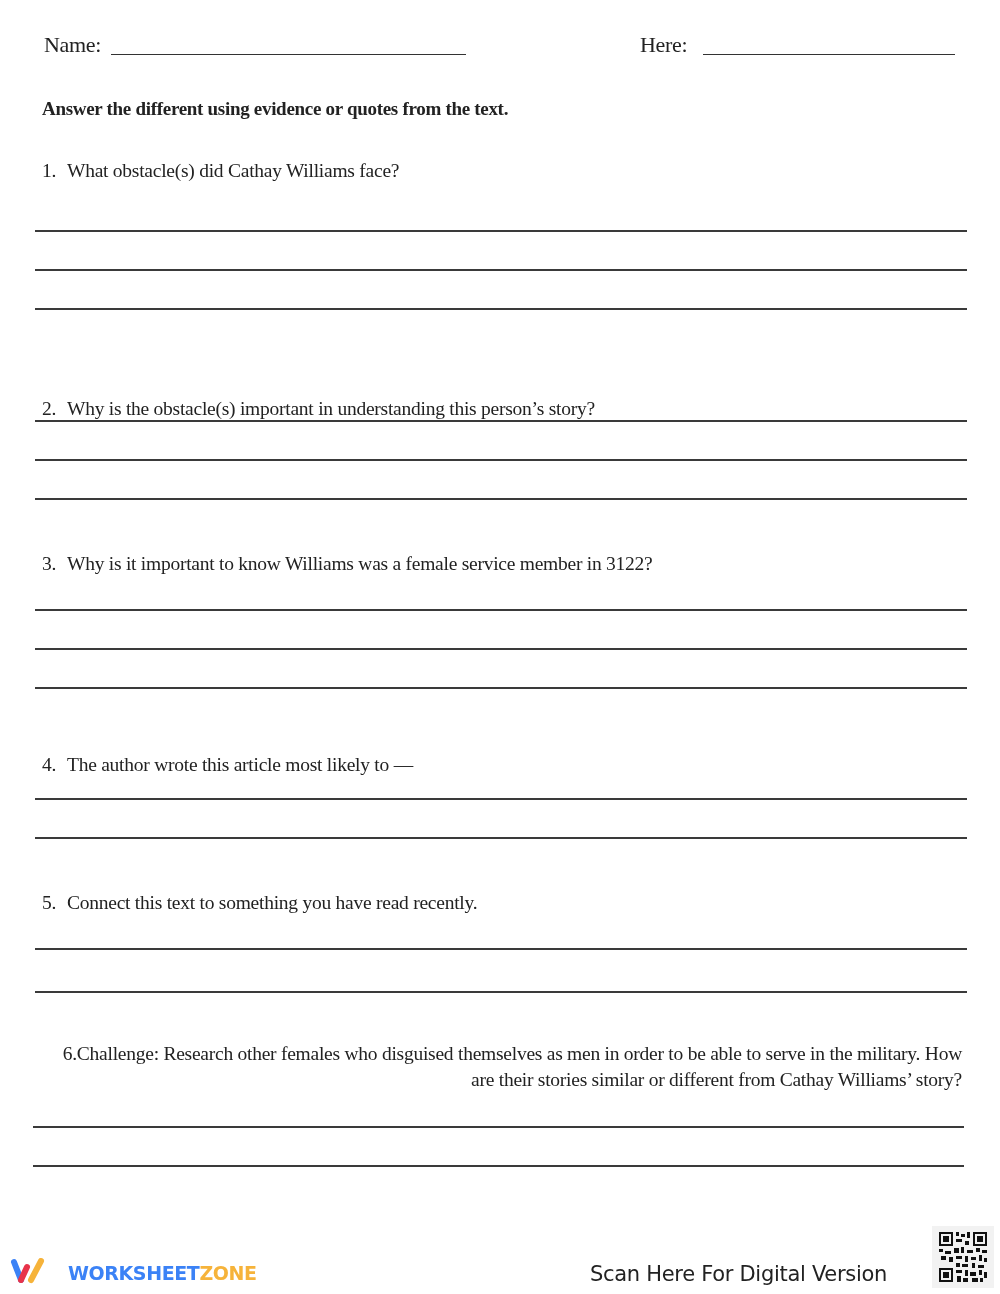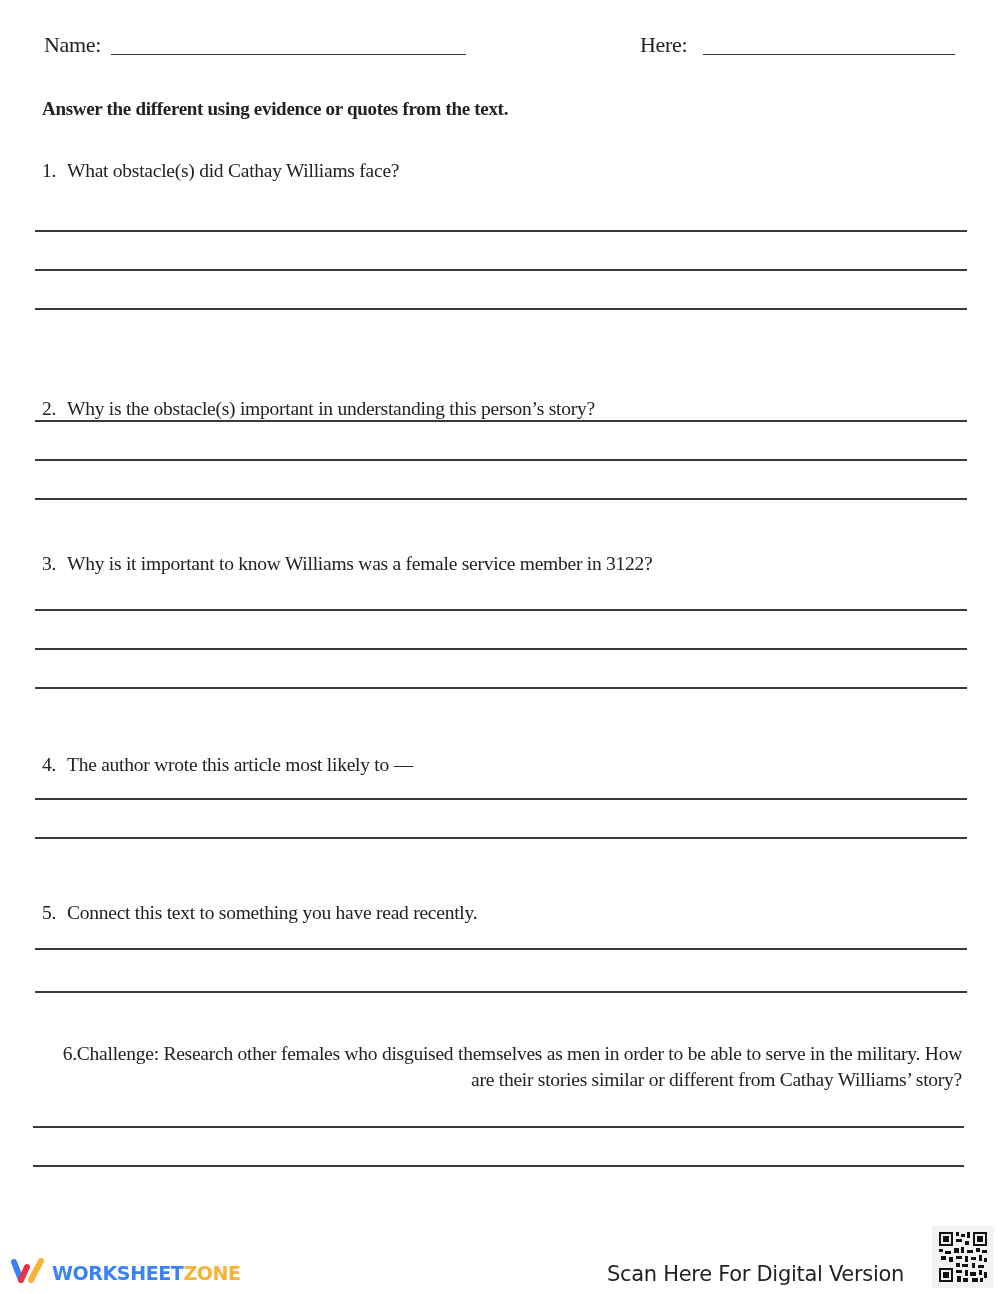--- a/index.html
+++ b/index.html
@@ -6,25 +6,25 @@
   body { width:1000px; height:1294px; position:relative; overflow:hidden;
          font-family:"Liberation Serif","DejaVu Serif",serif; color:#222; }
   .abs { position:absolute; }
   .hdr-label { font-size:22px; letter-spacing:-0.3px; }
   .hdr-line { position:absolute; height:0; border-bottom:1.5px solid #333; }
   .instr { font-size:19px; font-weight:bold; letter-spacing:-0.3px; left:42px; top:98px; }
   .q { left:42px; font-size:19.5px; line-height:26px; letter-spacing:-0.25px; width:920px; }
   .q .num { display:inline-block; width:25px; }
   .q.hang { padding-left:25px; text-indent:-25px; width:895px; }
   .aline { position:absolute; left:35px; width:932px; height:0; border-top:2px solid #3a3a3a; }
-  .footer-logo { left:10px; top:1258px; display:flex; align-items:center; gap:6px; }
+  .footer-logo { left:10px; top:1258px; display:flex; align-items:center; gap:22px; }
   .brand { font-family:"DejaVu Sans","Liberation Sans",sans-serif; font-weight:bold; font-size:19px; letter-spacing:-0.4px; }
   .brand .w1 { color:#3b82f6; }
   .brand .w2 { color:#f6b33a; }
-  .scan { font-family:"DejaVu Sans","Liberation Sans",sans-serif; font-size:21px; color:#222; left:590px; top:1262px; letter-spacing:-0.3px;margin-left:17px; }
+  .scan { font-family:"DejaVu Sans","Liberation Sans",sans-serif; font-size:21px; color:#222; left:590px; top:1262px; letter-spacing:-0.3px; }
   .qr { left:932px; top:1226px; width:62px; height:62px; background:#f2f2f2; }
 </style>
 </head>
 <body>
 
 <div class="abs hdr-label" style="left:44px;top:32px;">Name:</div>
 <div class="hdr-line" style="left:111px;top:54px;width:355px;"></div>
 <div class="abs hdr-label" style="left:640px;top:32px;">Here:</div>
 <div class="hdr-line" style="left:703px;top:54px;width:252px;"></div>
 
@@ -50,21 +50,21 @@
 <div class="aline" style="top:609px;"></div>
 <div class="aline" style="top:648px;"></div>
 <div class="aline" style="top:687px;"></div>
 
 <div class="abs q" style="top:740px;margin-top:12px;">
   <span class="num">4.</span><span>The author wrote this article most likely to —</span>
 </div>
 <div class="aline" style="top:798px;"></div>
 <div class="aline" style="top:837px;"></div>
 
-<div class="abs q" style="top:890px;margin-top:10px;">
+<div class="abs q" style="top:890px;">
   <span class="num">5.</span><span>Connect this text to something you have read recently.</span>
 </div>
 <div class="aline" style="top:948px;"></div>
 <div class="aline" style="top:991px;"></div>
 
 <div class="abs q hang" style="top:1041px;text-align:right;">
   <span class="num">6.</span><span>Challenge: Research other females who disguised themselves as men in order to be able to serve in the military. How are their stories similar or different from Cathay Williams’ story?</span>
 </div>
 <div class="aline" style="top:1126px;left:33px;width:931px;"></div>
 <div class="aline" style="top:1165px;left:33px;width:931px;"></div>

